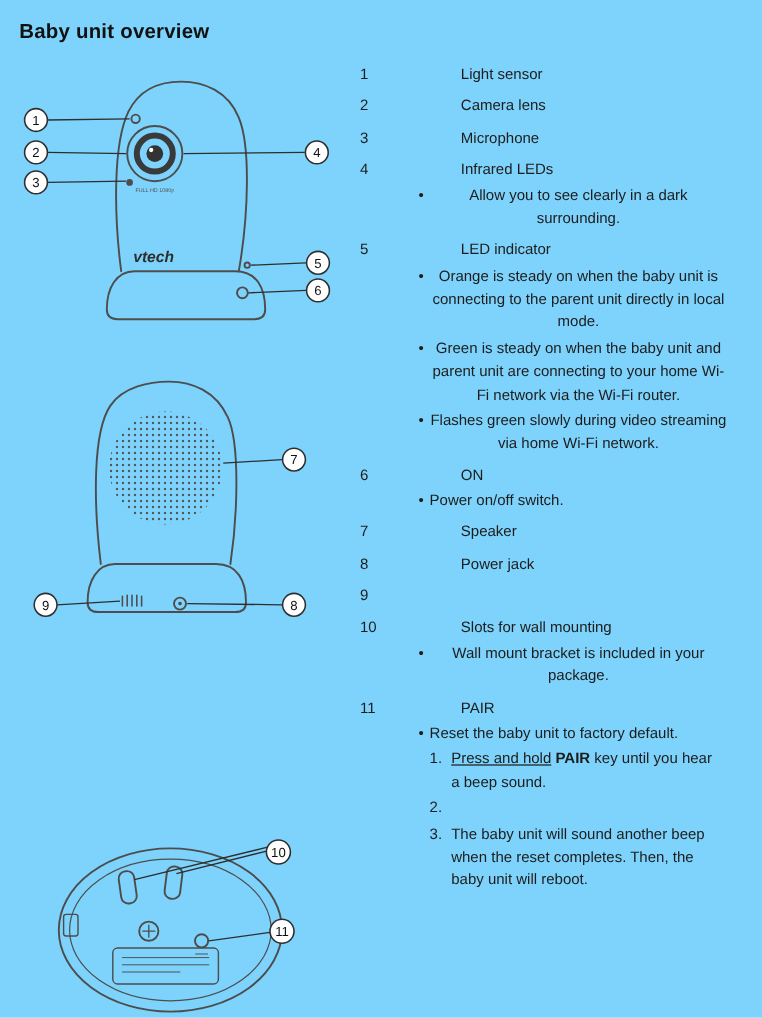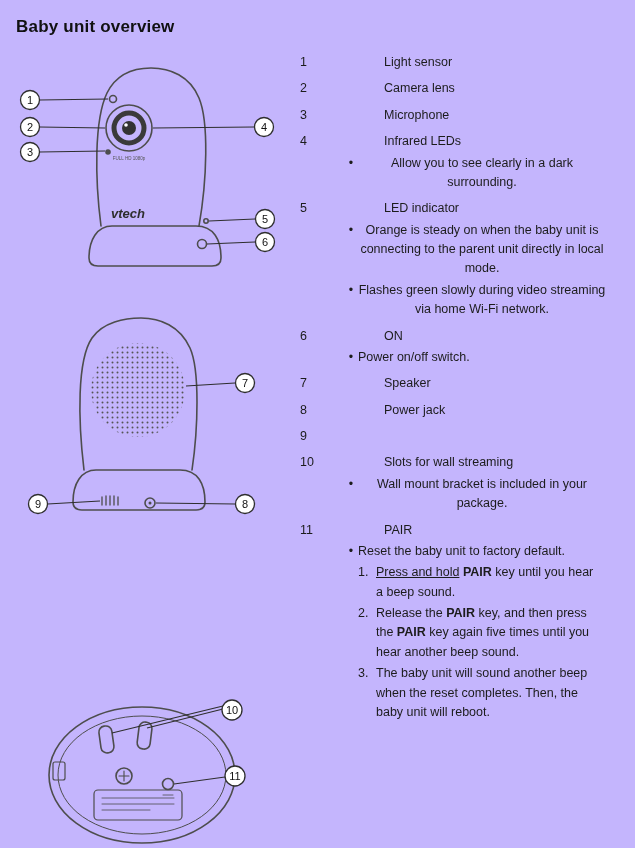--- a/index.html
+++ b/index.html
@@ -1,17 +1,17 @@
 <!DOCTYPE html>
 <html><head>
 <meta charset="utf-8">
 <style>
   html,body{margin:0;padding:0;background:#ffffff;}
   body{width:635px;height:848px;font-family:"Liberation Sans",sans-serif;color:#1a1a1a;position:relative;overflow:hidden;}
-  .page{position:relative;width:635px;height:848px;background:#c4b5fd;}
+  .page{position:relative;width:635px;height:848px;background:#7dd3fc;}
   .title{position:absolute;left:16px;top:6px;font-size:17px;font-weight:bold;color:#111;letter-spacing:.2px;}
   .diagram{position:absolute;left:0;top:0;}
   svg text{font-family:"Liberation Sans",sans-serif;}
   .list{position:absolute;left:300px;top:53px;width:332px;font-size:12.5px;line-height:1.55;color:#1c1c1c;}
   .item{margin-bottom:7px;}
   .item-row{display:flex;}
   .num{flex:none;width:38px;}
   .label{font-weight:normal;margin-left:46px;}
   .bullets{margin-top:2px;}
   .bullet{display:flex;margin:2px 0 2px 44px;padding-right:26px;text-align:center;}
@@ -175,20 +175,23 @@
     <div class="item">
       <div class="item-row">
         <span class="num">5</span>
         <span class="label">LED indicator</span>
       </div>
       <div class="bullets">
         <div class="bullet">
             <span>Orange is steady on when the baby unit is connecting to the parent unit directly in local mode.</span>
           </div>
         <div class="bullet">
+            <span>Green is steady on when the baby unit and parent unit are connecting to your home Wi-Fi network via the Wi-Fi router.</span>
+          </div>
+        <div class="bullet">
             <span>Flashes green slowly during video streaming via home Wi-Fi network.</span>
           </div>
       </div>
     </div>
 
     <div class="item">
       <div class="item-row">
         <span class="num">6</span>
         <span class="label">ON</span>
       </div>
@@ -215,21 +218,21 @@
 
     <div class="item">
       <div class="item-row">
         <span class="num">9</span>
       </div>
     </div>
 
     <div class="item">
       <div class="item-row">
         <span class="num">10</span>
-        <span class="label">Slots for wall streaming</span>
+        <span class="label">Slots for wall mounting</span>
       </div>
       <div class="bullets">
         <div class="bullet">
             <span>Wall mount bracket is included in your package.</span>
           </div>
       </div>
     </div>
 
     <div class="item">
       <div class="item-row">
@@ -241,21 +244,20 @@
             <span>Reset the baby unit to factory default.</span>
           </div>
       </div>
       <div class="steps">
         <div class="step">
           <span class="snum">1.</span>
           <span class="stext"><span class="u">Press and hold</span><span> </span><span class="b">PAIR</span><span> key until you hear a beep sound.</span></span>
         </div>
         <div class="step">
           <span class="snum">2.</span>
-          <span class="stext"><span>Release the </span><span class="b">PAIR</span><span> key, and then press the </span><span class="b">PAIR</span><span> key again five times until you hear another beep sound.</span></span>
         </div>
         <div class="step">
           <span class="snum">3.</span>
           <span class="stext"><span>The baby unit will sound another beep when the reset completes. Then, the baby unit will reboot.</span></span>
         </div>
       </div>
     </div>
 
   </div>
 </div>

